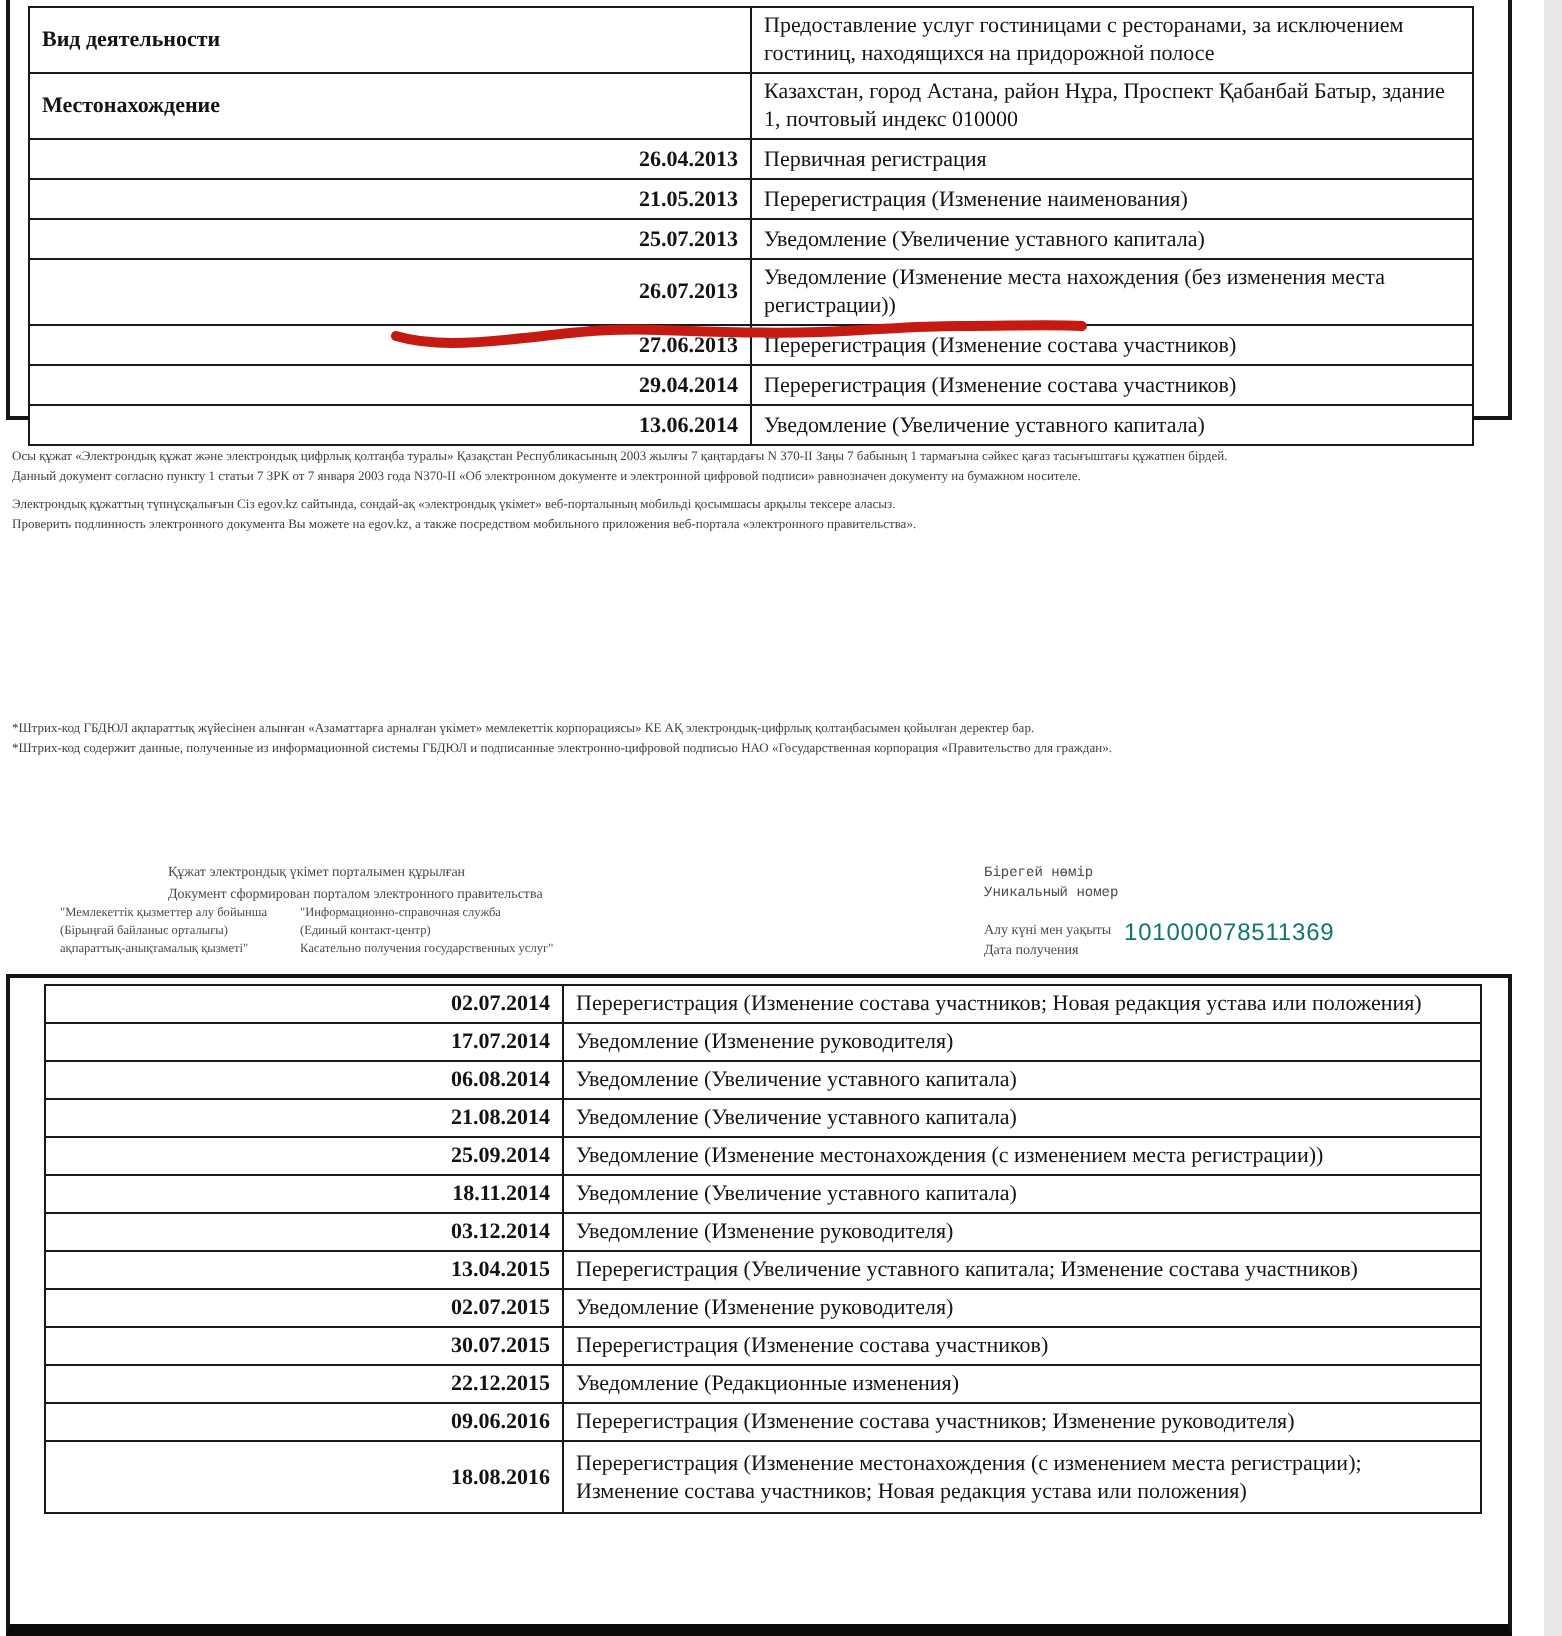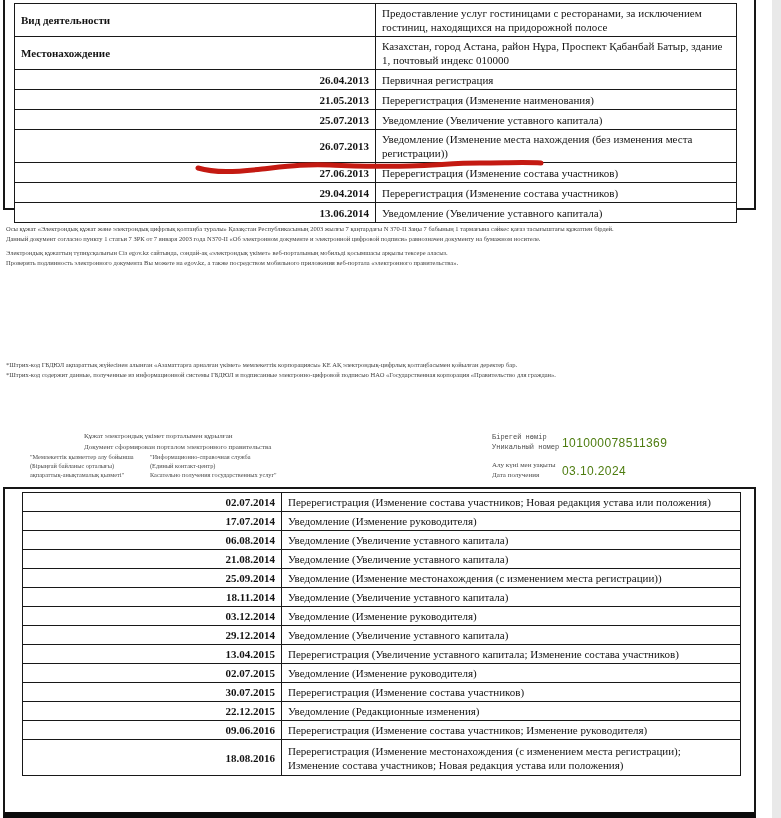--- a/index.html
+++ b/index.html
@@ -35,21 +35,21 @@
 
   .tinyblock { position:absolute; }
   .tiny { font-size:6.5px; line-height:9.5px; color:#3f3f3f; white-space:nowrap; }
   .tiny.gap { margin-top:5px; }
 
   .hdr-center { position:absolute; left:84px; top:431px; font-size:7px; line-height:11px; color:#4a4a4a; }
   .contact { position:absolute; top:452px; font-size:6.3px; line-height:9px; color:#4a4a4a; white-space:pre-line; }
   .contact.kk { left:30px; }
   .contact.ru { left:150px; }
   .meta-label { position:absolute; left:492px; font-size:7px; line-height:9.5px; color:#4a4a4a; }
-  .meta-value { position:absolute; left:562px; font-family:"Liberation Sans", sans-serif; font-size:12px; color:#4d7c0f; letter-spacing:0.4px; }
+  .meta-value { position:absolute; left:562px; font-family:"Liberation Sans", sans-serif; font-size:12px; color:#0f766e; letter-spacing:0.4px;margin-top:23px; }
 
   .red-underline { position:absolute; left:0; top:0; pointer-events:none; z-index:5; }
 </style>
 </head>
 <body>
 
 <div class="grey-strip"></div>
 
 <div class="frame frame1"></div>
 
@@ -176,24 +176,20 @@
       <tr class="event-row">
         <td class="date-cell">18.11.2014</td>
         <td class="event-cell">Уведомление (Увеличение уставного капитала)</td>
       </tr>
 
       <tr class="event-row">
         <td class="date-cell">03.12.2014</td>
         <td class="event-cell">Уведомление (Изменение руководителя)</td>
       </tr>
 
-      <tr class="event-row">
-        <td class="date-cell">29.12.2014</td>
-        <td class="event-cell">Уведомление (Увеличение уставного капитала)</td>
-      </tr>
 
       <tr class="event-row">
         <td class="date-cell">13.04.2015</td>
         <td class="event-cell">Перерегистрация  (Увеличение уставного капитала; Изменение состава участников)</td>
       </tr>
 
       <tr class="event-row">
         <td class="date-cell">02.07.2015</td>
         <td class="event-cell">Уведомление (Изменение руководителя)</td>
       </tr>

